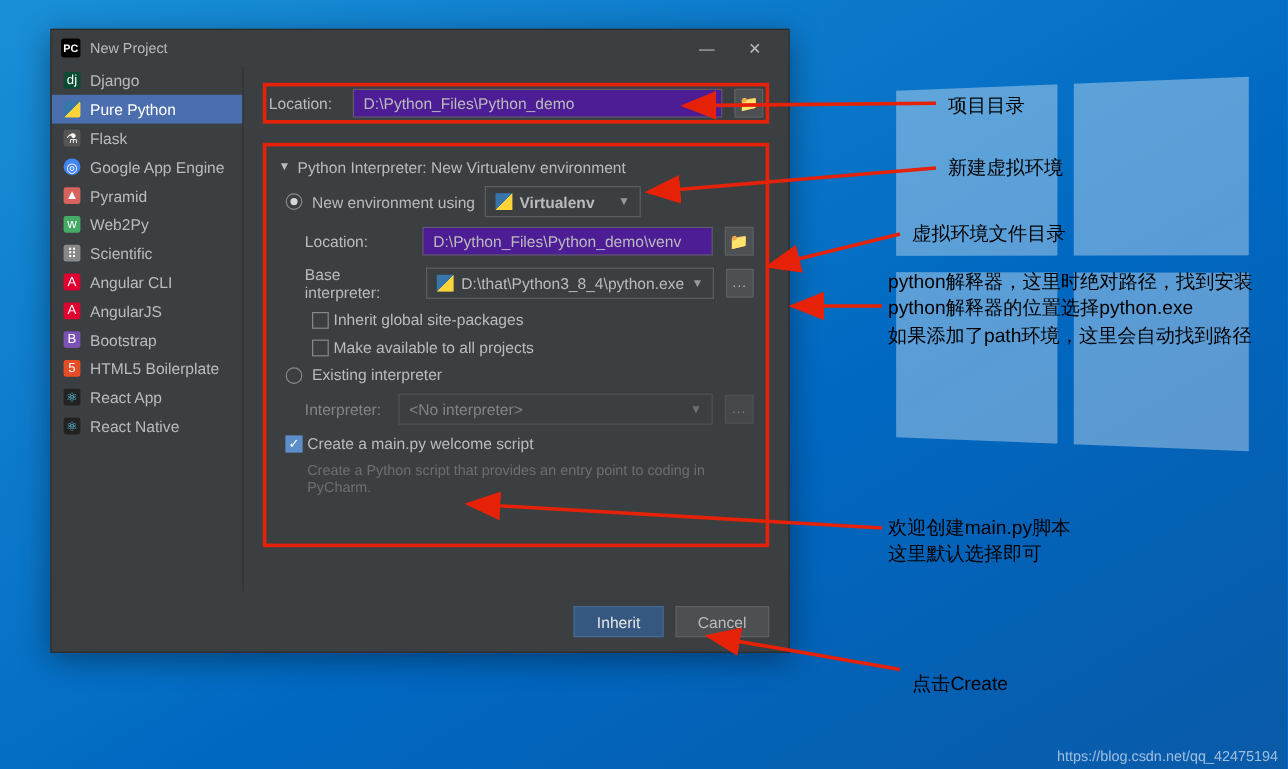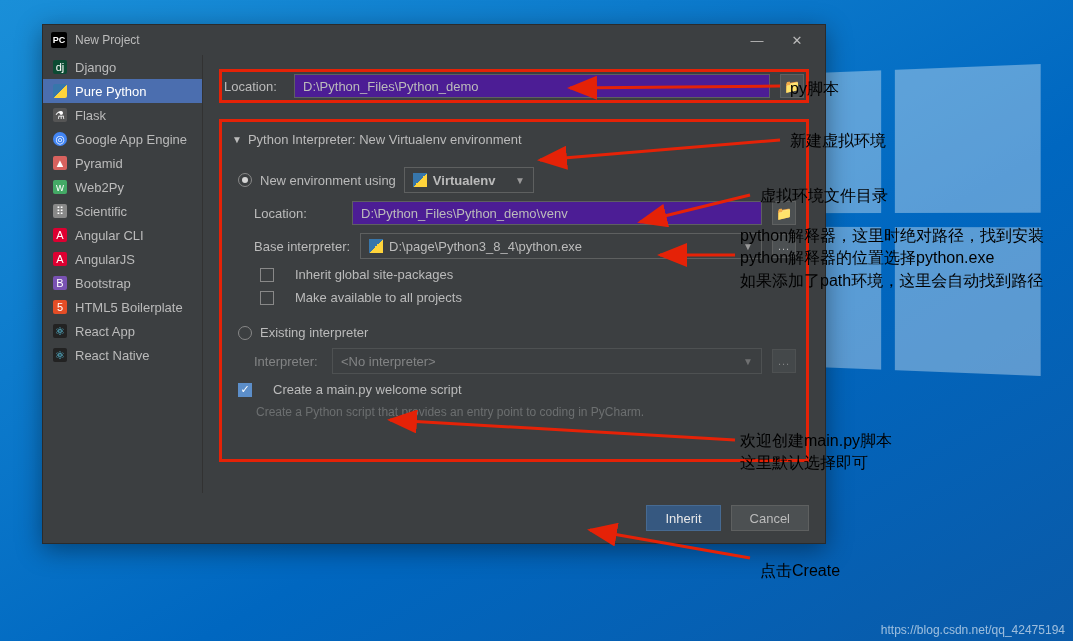--- a/index.html
+++ b/index.html
@@ -4,21 +4,21 @@
 <style>
   * { box-sizing: border-box; margin: 0; padding: 0; }
   body { width: 1073px; height: 641px; position: relative; background: #0078d7; font-family: "Segoe UI", Arial, sans-serif; font-size: 13px; overflow: hidden; }
 
   
   .desktop { position: absolute; inset: 0; background: linear-gradient(150deg, #1a8fd8, #0067c0 60%, #0a5aa8); }
   .winlogo { position: absolute; top: 70px; right: 35px; width: 300px; height: 300px; display: grid; grid-template-columns: 1fr 1fr; grid-template-rows: 1fr 1fr; gap: 14px; transform: perspective(800px) rotateY(-12deg); opacity: 0.35; }
   .winlogo > div { background: #ffffff; }
 
   
-  .dialog { position: absolute; left: 42px; top: 24px; width: 784px; height: 520px; background: #3c3f41; color: #bbbbbb; border: 1px solid #2b2b2b; box-shadow: 0 6px 24px rgba(0,0,0,0.4); display: flex; flex-direction: column; }
+  .dialog { position: absolute; left: 42px; top: 24px; width: 616px; height: 520px; background: #3c3f41; color: #bbbbbb; border: 1px solid #2b2b2b; box-shadow: 0 6px 24px rgba(0,0,0,0.4); display: flex; flex-direction: column; }
   .titlebar { height: 30px; display: flex; align-items: center; padding: 0 8px; background: #3c3f41; }
   .titlebar .icon { width: 16px; height: 16px; background: #000; color: #fff; font-size: 9px; display:flex; align-items:center; justify-content:center; border-radius:2px; margin-right: 8px; font-weight:bold; }
   .titlebar .title { flex: 1; color: #bbbbbb; font-size: 12px; }
   .titlebar .winbtn { width: 40px; height: 28px; display:flex; align-items:center; justify-content:center; color:#bbb; cursor:pointer; }
 
   .body { flex: 1; display: flex; overflow: hidden; }
   .sidebar { width: 160px; background: #3c3f41; overflow:auto; border-right: 1px solid #323232; }
   .sidebar-item { display:flex; align-items:center; gap:8px; padding: 4px 10px; height:24px; cursor:pointer; color:#bbbbbb; }
   .sidebar-item.selected { background: #4b6eaf; color:#ffffff; }
   .sb-icon { width:14px; height:14px; display:flex; align-items:center; justify-content:center; font-size:11px; border-radius:2px; }
@@ -28,31 +28,31 @@
   .label { min-width: 60px; color:#bbbbbb; }
   .input { flex:1; height:24px; background:#4c1d95; border:1px solid #5e6060; color:#bbbbbb; padding:0 8px; font-size:13px; }
   .dirbtn { width:24px; height:24px; background:#4c5052; border:1px solid #5e6060; display:flex; align-items:center; justify-content:center; cursor:pointer; }
 
   .red-box-loc { border:3px solid #e52207; padding:2px; }
   .red-box-interp { border:3px solid #e52207; padding:10px 10px 40px 10px; margin-top:6px; display:flex; flex-direction:column; gap:8px; }
 
   .section-header { display:flex; align-items:center; gap:6px; color:#bbbbbb; }
   .triangle { font-size:10px; }
 
-  .radio-row { display:flex; align-items:center; gap:8px; padding-left:6px;margin-top:12px; }
+  .radio-row { display:flex; align-items:center; gap:8px; padding-left:6px; }
   .radio { width:14px; height:14px; border-radius:50%; border:1px solid #888; display:inline-flex; align-items:center; justify-content:center; cursor:pointer; }
   .radio.checked::after { content:""; width:6px; height:6px; border-radius:50%; background:#d6d6d6; }
 
   .combo { display:flex; align-items:center; gap:6px; height:26px; background:#3c3f41; border:1px solid #5e6060; padding:0 8px; cursor:pointer; }
   .combo .icon-py { width:14px; height:14px; display:inline-block; }
   .combo .chev { margin-left:auto; font-size:10px; color:#999; }
 
   .sublabel { min-width:110px; padding-left:22px; color:#bbbbbb; }
 
-  .checkbox-row { display:flex; align-items:center; gap:21px; padding-left:28px; }
+  .checkbox-row { display:flex; align-items:center; gap:4px; padding-left:28px; }
   .checkbox { width:14px; height:14px; border:1px solid #888; display:inline-flex; align-items:center; justify-content:center; cursor:pointer; }
   .checkbox.checked { background:#5c8ec9; border-color:#5c8ec9; color:#fff; font-size:11px; }
 
   .hint { color:#6c6f70; font-size:12px; padding-left:24px; }
 
   .footer { padding:12px 16px; display:flex; justify-content:flex-end; gap:10px; }
   .btn { height:26px; padding:0 18px; border:1px solid #5e6060; background:#4c5052; color:#bbbbbb; cursor:pointer; display:flex; align-items:center; }
   .btn.primary { background:#365880; border-color:#466a92; color:#e8e8e8; }
 
   .dotsbtn { width:24px; height:24px; border:1px solid #5e6060; background:#4c5052; display:flex; align-items:center; justify-content:center; cursor:pointer; font-size:11px; letter-spacing:1px; }
@@ -183,21 +183,21 @@
           <input class="input" value="D:\Python_Files\Python_demo\venv" style="">
           <span class="dirbtn">
             <span>📁</span>
           </span>
         </div>
 
         <div class="row">
           <span class="sublabel">Base interpreter:</span>
           <span class="combo" style="flex:1;">
             <span class="icon-py ic-py"></span>
-            <span>D:\page\Python3_8_4\python.exe</span>
+            <span>D:\that\Python3_8_4\python.exe</span>
             <span class="chev">▼</span>
           </span>
           <span class="dotsbtn">...</span>
         </div>
 
         <div class="checkbox-row">
           <span class="checkbox"></span>
           <span>Inherit global site-packages</span>
         </div>
         <div class="checkbox-row">
@@ -231,21 +231,21 @@
   <div class="footer">
     <span class="btn primary">
         <span>Inherit</span>
       </span>
     <span class="btn">
         <span>Cancel</span>
       </span>
   </div>
 </div>
 
-<div class="annot" style="left:790px; top:78px;">py脚本</div>
+<div class="annot" style="left:790px; top:78px;">项目目录</div>
 <div class="annot" style="left:790px; top:130px;">新建虚拟环境</div>
 <div class="annot" style="left:760px; top:185px;text-align:right;">虚拟环境文件目录</div>
 <div class="annot" style="left:740px; top:225px; width:320px; white-space:pre-line;">python解释器，这里时绝对路径，找到安装python解释器的位置选择python.exe
 如果添加了path环境，这里会自动找到路径</div>
 <div class="annot" style="left:740px; top:430px; white-space:pre-line;">欢迎创建main.py脚本
 这里默认选择即可</div>
 <div class="annot" style="left:760px; top:560px;">点击Create</div>
 
 <svg class="arrows">
   <defs>

